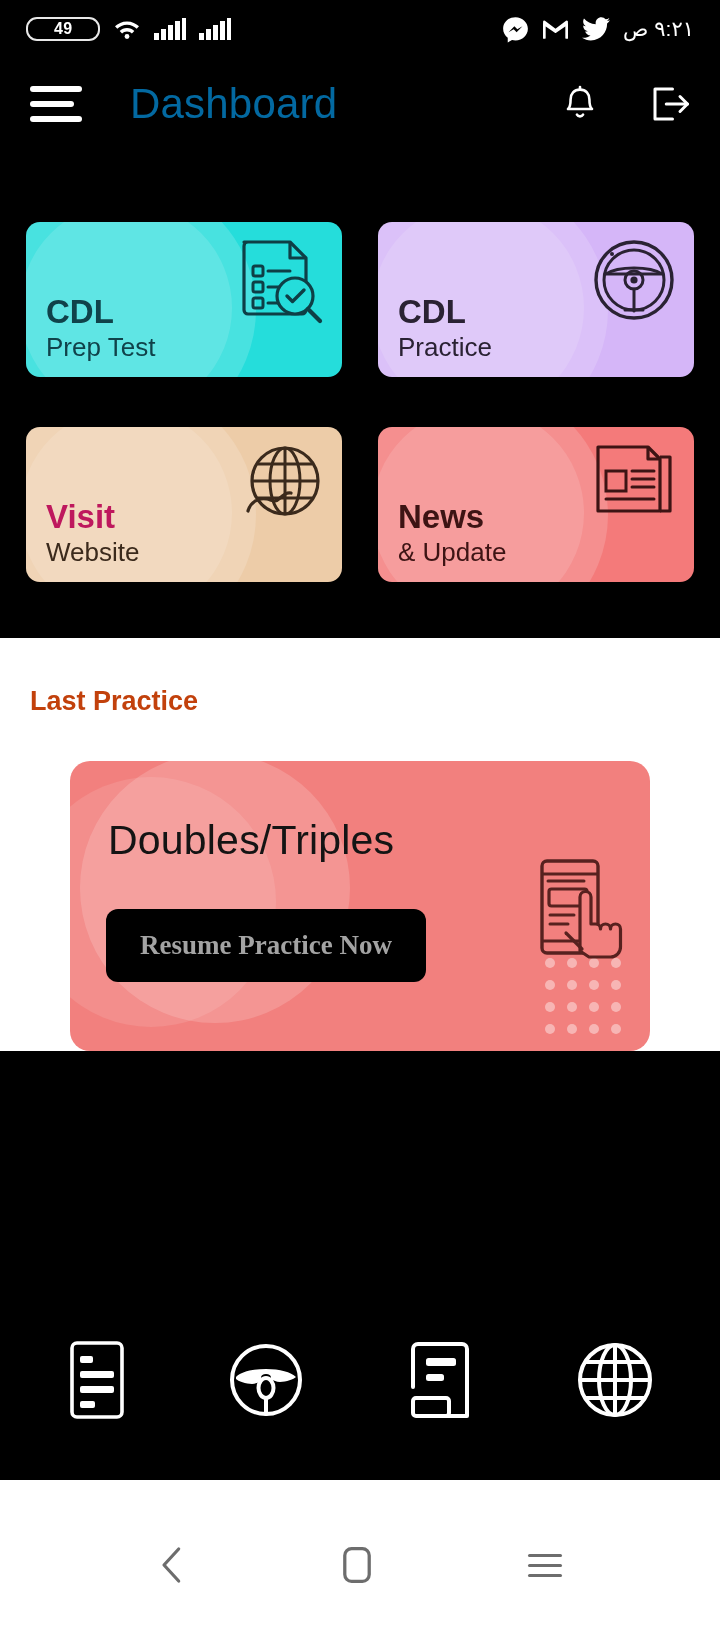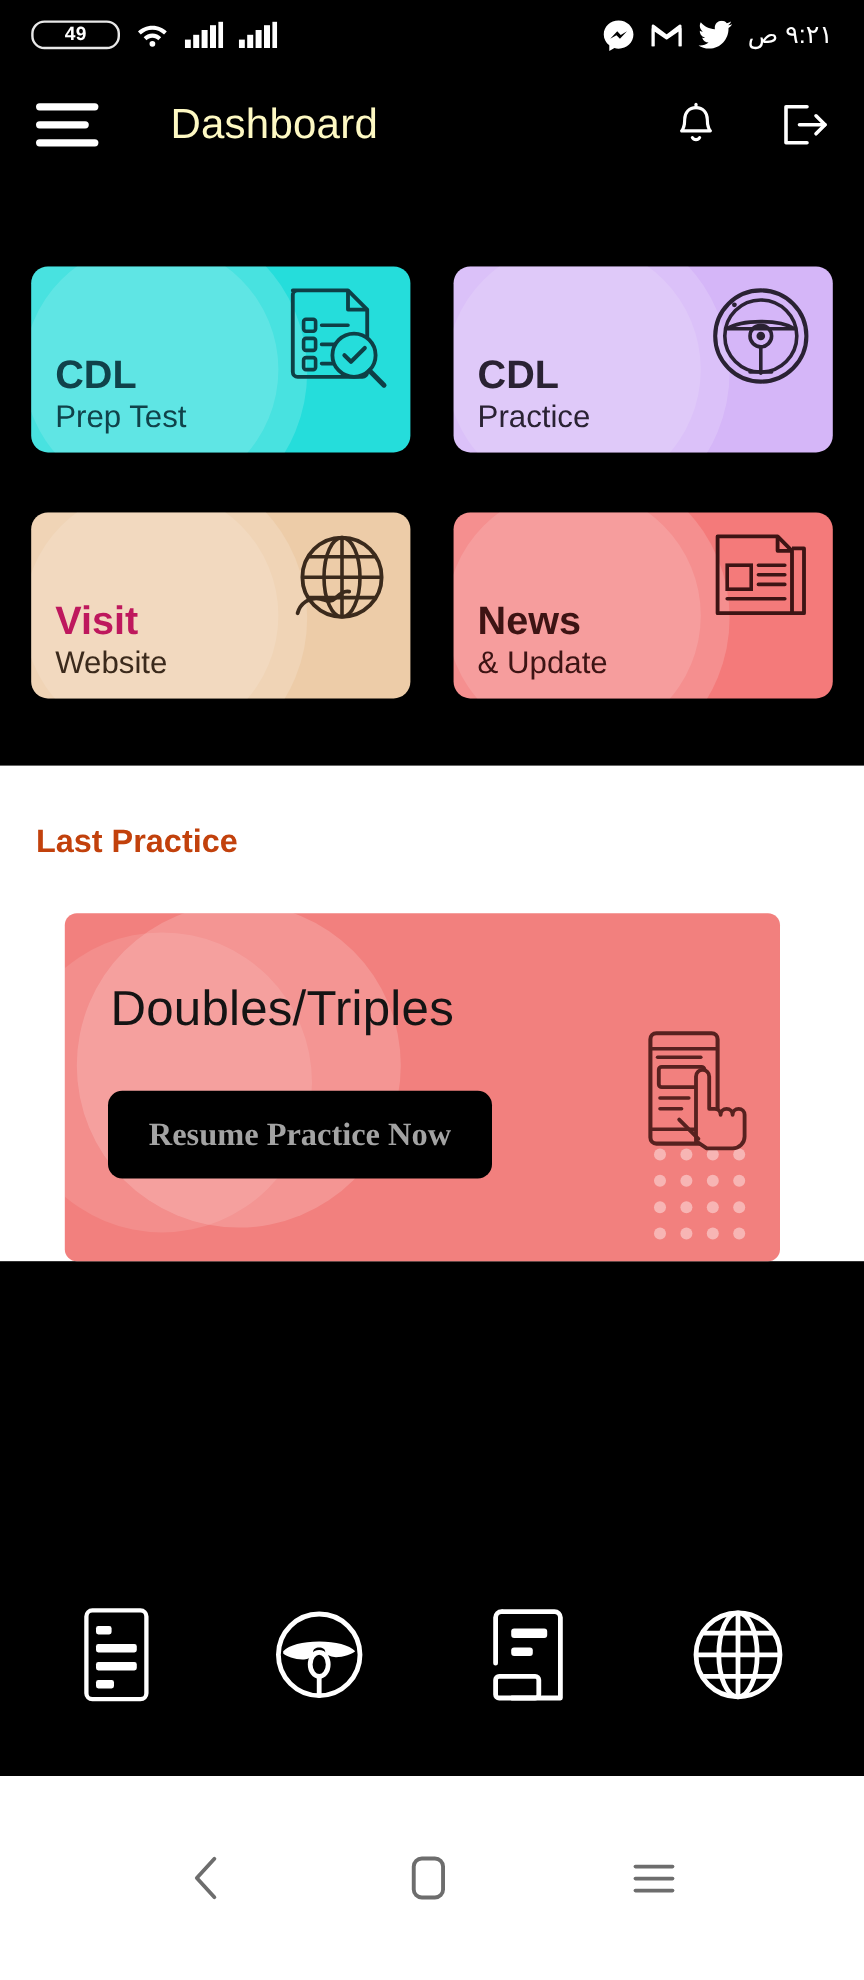--- a/index.html
+++ b/index.html
@@ -30,22 +30,22 @@
   .appbar {
     height: 92px; display: flex; align-items: center;
     padding: 0 30px; background: #000;
   }
   .burger { width: 52px; display: flex; flex-direction: column; gap: 9px; cursor: pointer; }
   .burger span { display: block; height: 6px; background: #fff; border-radius: 3px; }
   .burger span:nth-child(1) { width: 52px; }
   .burger span:nth-child(2) { width: 44px; }
   .burger span:nth-child(3) { width: 52px; }
   .appbar-title {
-    color: #fef9c3; font-size: 35px; font-weight: 400;
-    margin-left: 60px; letter-spacing: .2px;
+    color: #0369a1; font-size: 42px; font-weight: 400;
+    margin-left: 48px; letter-spacing: .2px;
   }
   .appbar-actions { margin-left: auto; display: flex; align-items: center; gap: 52px; }
 
   
   .tiles-wrap { background: #000; padding: 72px 26px 56px; }
   .tiles {
     display: grid; grid-template-columns: 1fr 1fr;
     gap: 50px 36px;
   }
   .tile {
@@ -64,22 +64,22 @@
   }
   .tile-text { position: absolute; left: 20px; bottom: 14px; z-index: 3; }
   .tile-title { font-size: 33px; font-weight: 700; line-height: 1.05; }
   .tile-sub { font-size: 26px; font-weight: 400; line-height: 1.25; margin-top: 1px; }
   .tile-icon { position: absolute; right: 16px; top: 14px; z-index: 3; }
 
   
   .content { background: #fff; padding: 48px 30px 0; }
   .section-title { font-size: 27px; font-weight: 700; color: #c2410c; }
   .lp-card {
-    position: relative; margin: 44px 40px 0 24px; height: 290px;
-    border-radius: 10px; overflow: hidden; cursor: pointer;
+    position: relative; margin: 44px 40px 0 40px; height: 290px;
+    border-radius: 20px; overflow: hidden; cursor: pointer;
   }
   .lp-blob1 {
     position: absolute; left: 10px; top: -8px;
     width: 270px; height: 270px; border-radius: 50%;
     background: rgba(255,255,255,0.17);
   }
   .lp-blob2 {
     position: absolute; left: -44px; top: 16px;
     width: 250px; height: 250px; border-radius: 50%;
     background: rgba(255,255,255,0.11);

